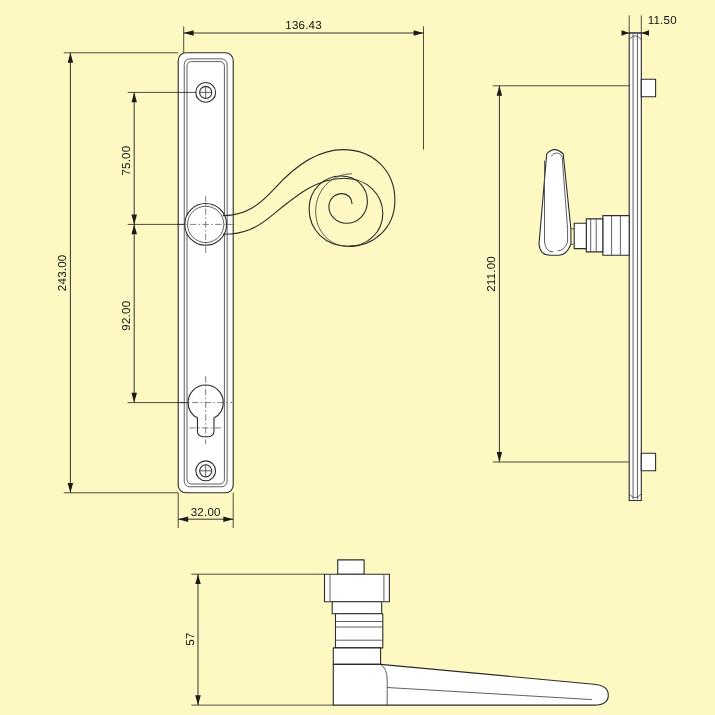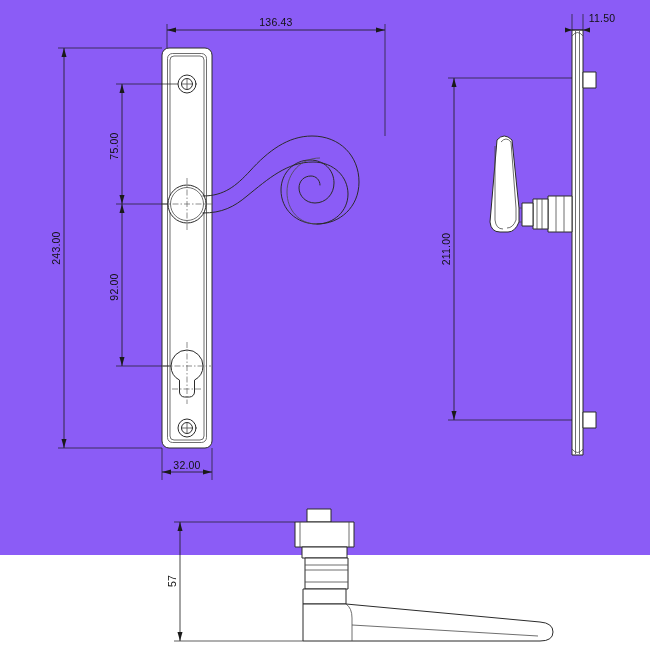--- a/index.html
+++ b/index.html
@@ -9,22 +9,22 @@
   }
   body {
     width: 650px;
     height: 650px;
     overflow: hidden;
     font-family: "Liberation Sans", sans-serif;
   }
   #drawing-root {
     position: relative;
     width: 650px;
-    height: 555px;
-    background: #8b5cf6;
+    height: 650px;
+    background: #fef9c3;
   }
   svg.cad {
     position: absolute;
     left: 0;
     top: 0;
     width: 650px;
     height: 650px;
   }
   .obj {
     fill: none;

